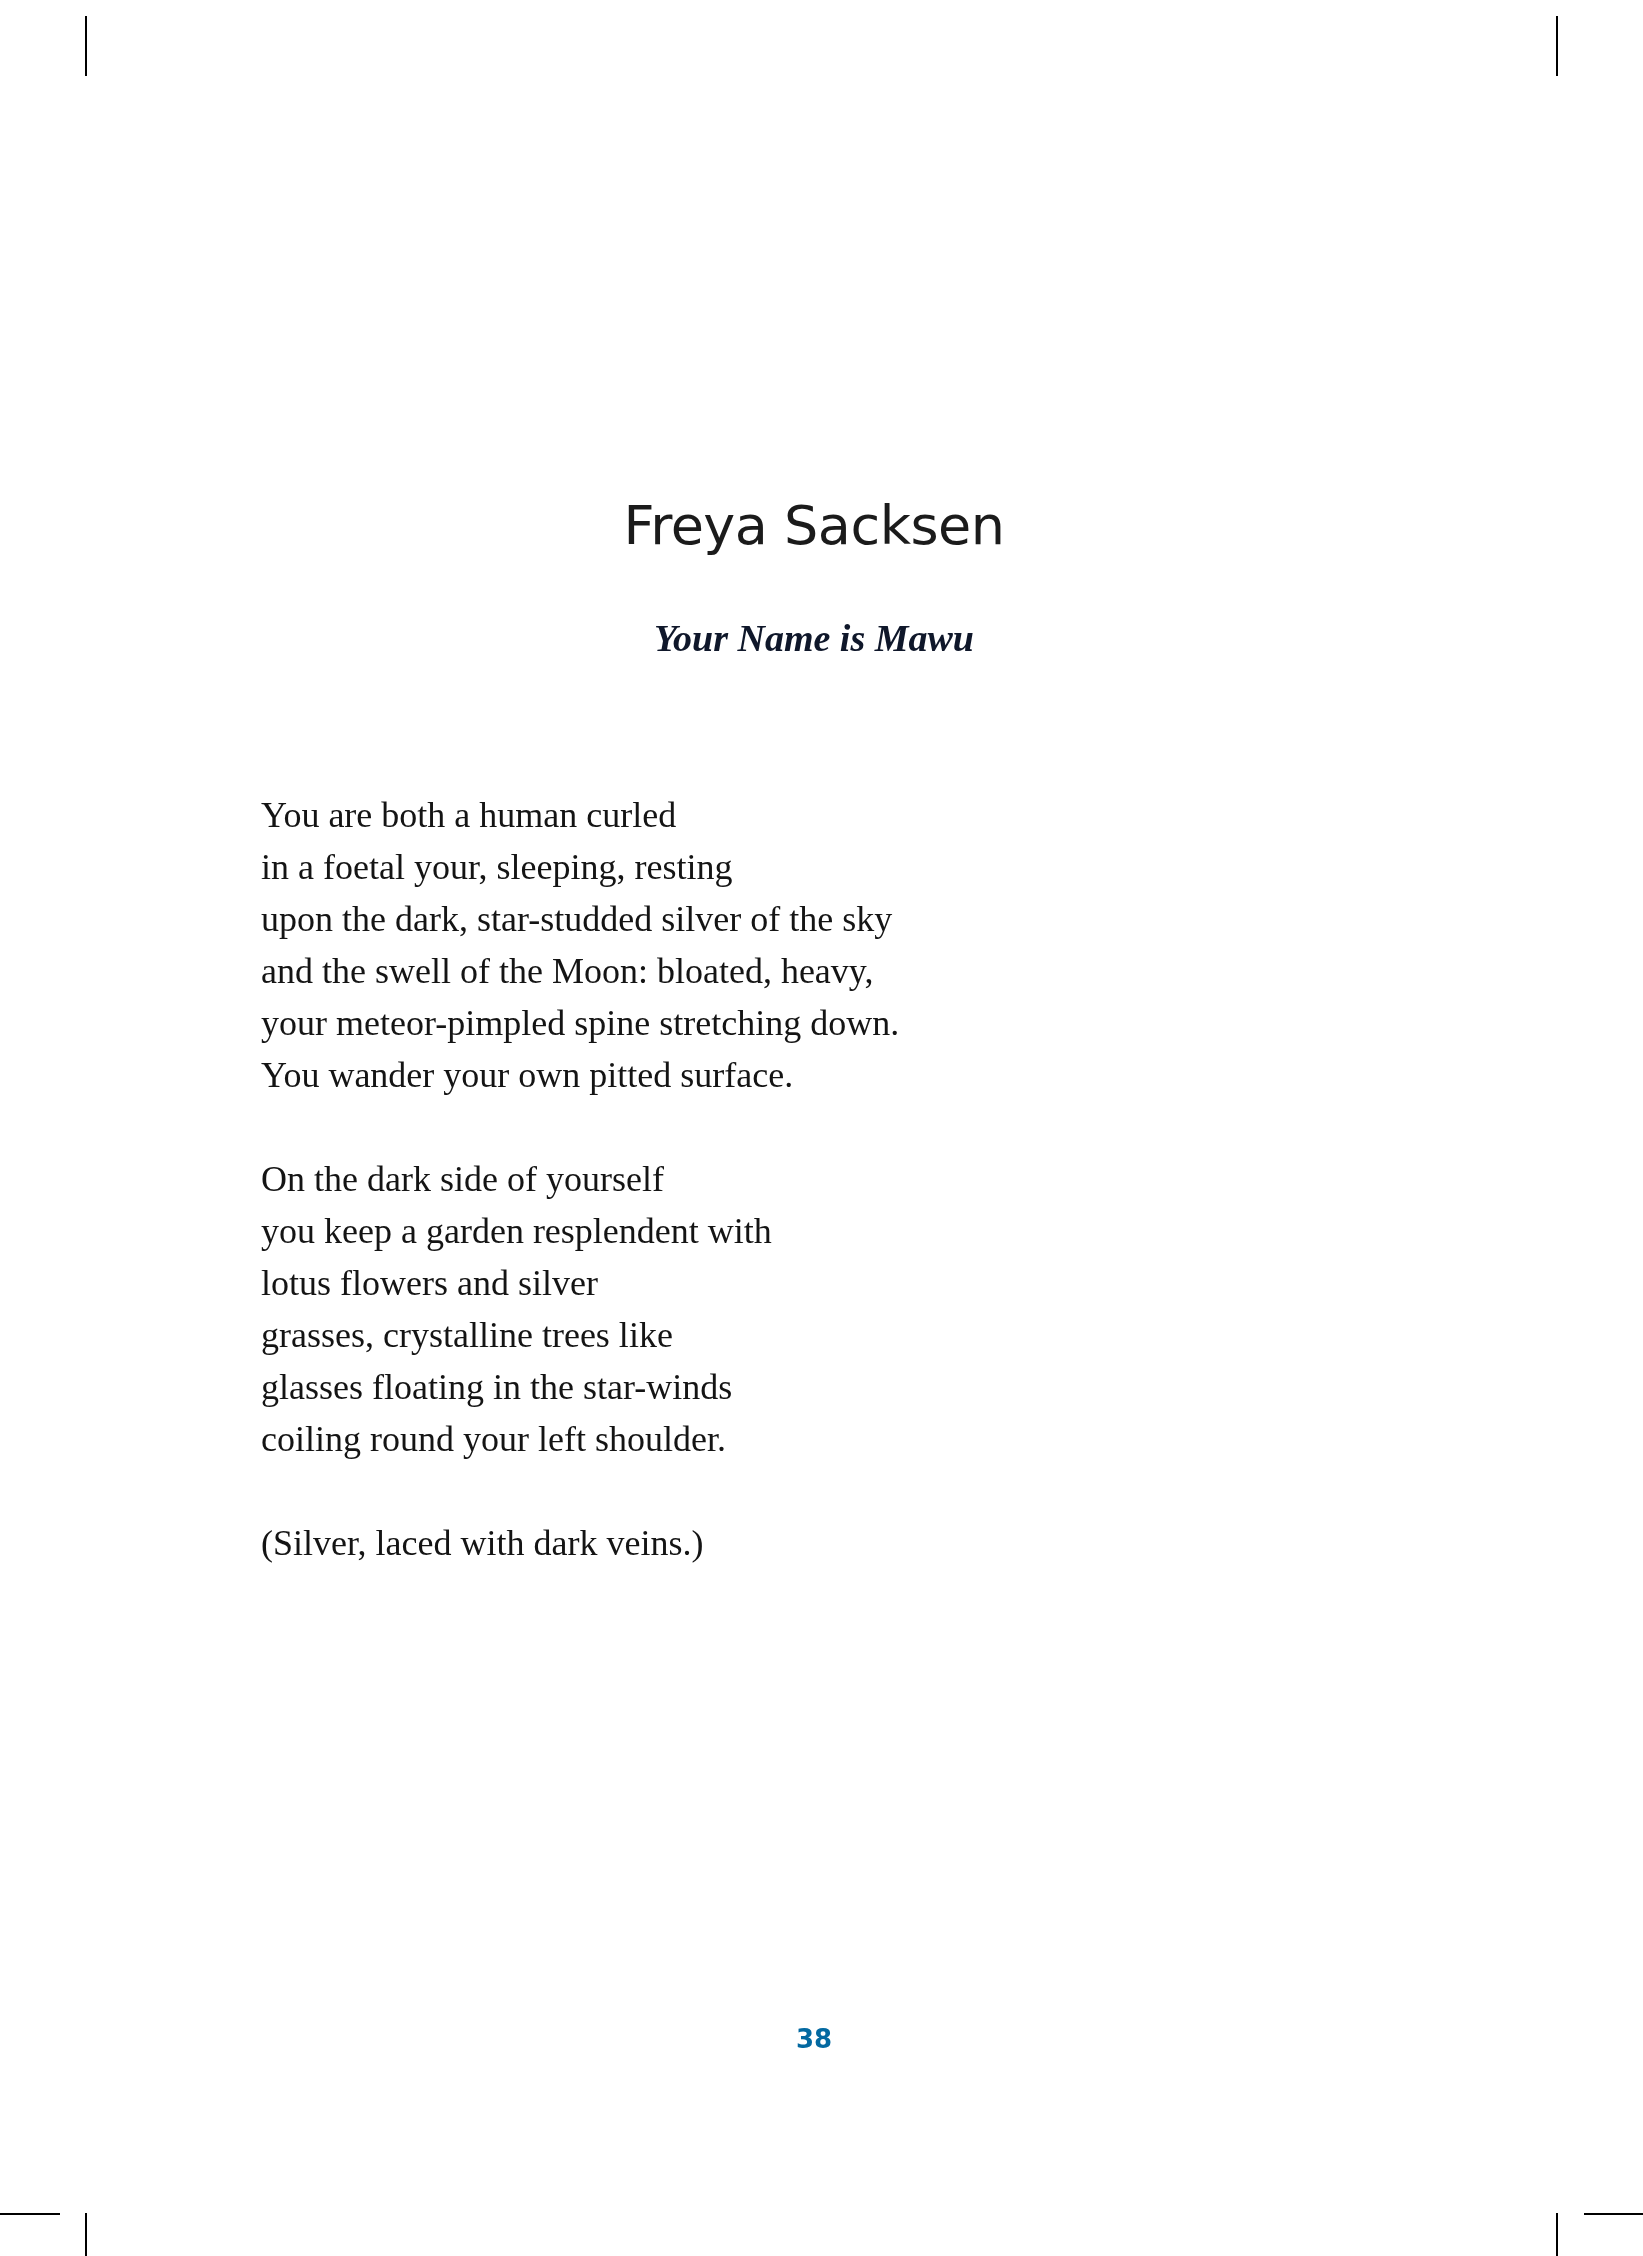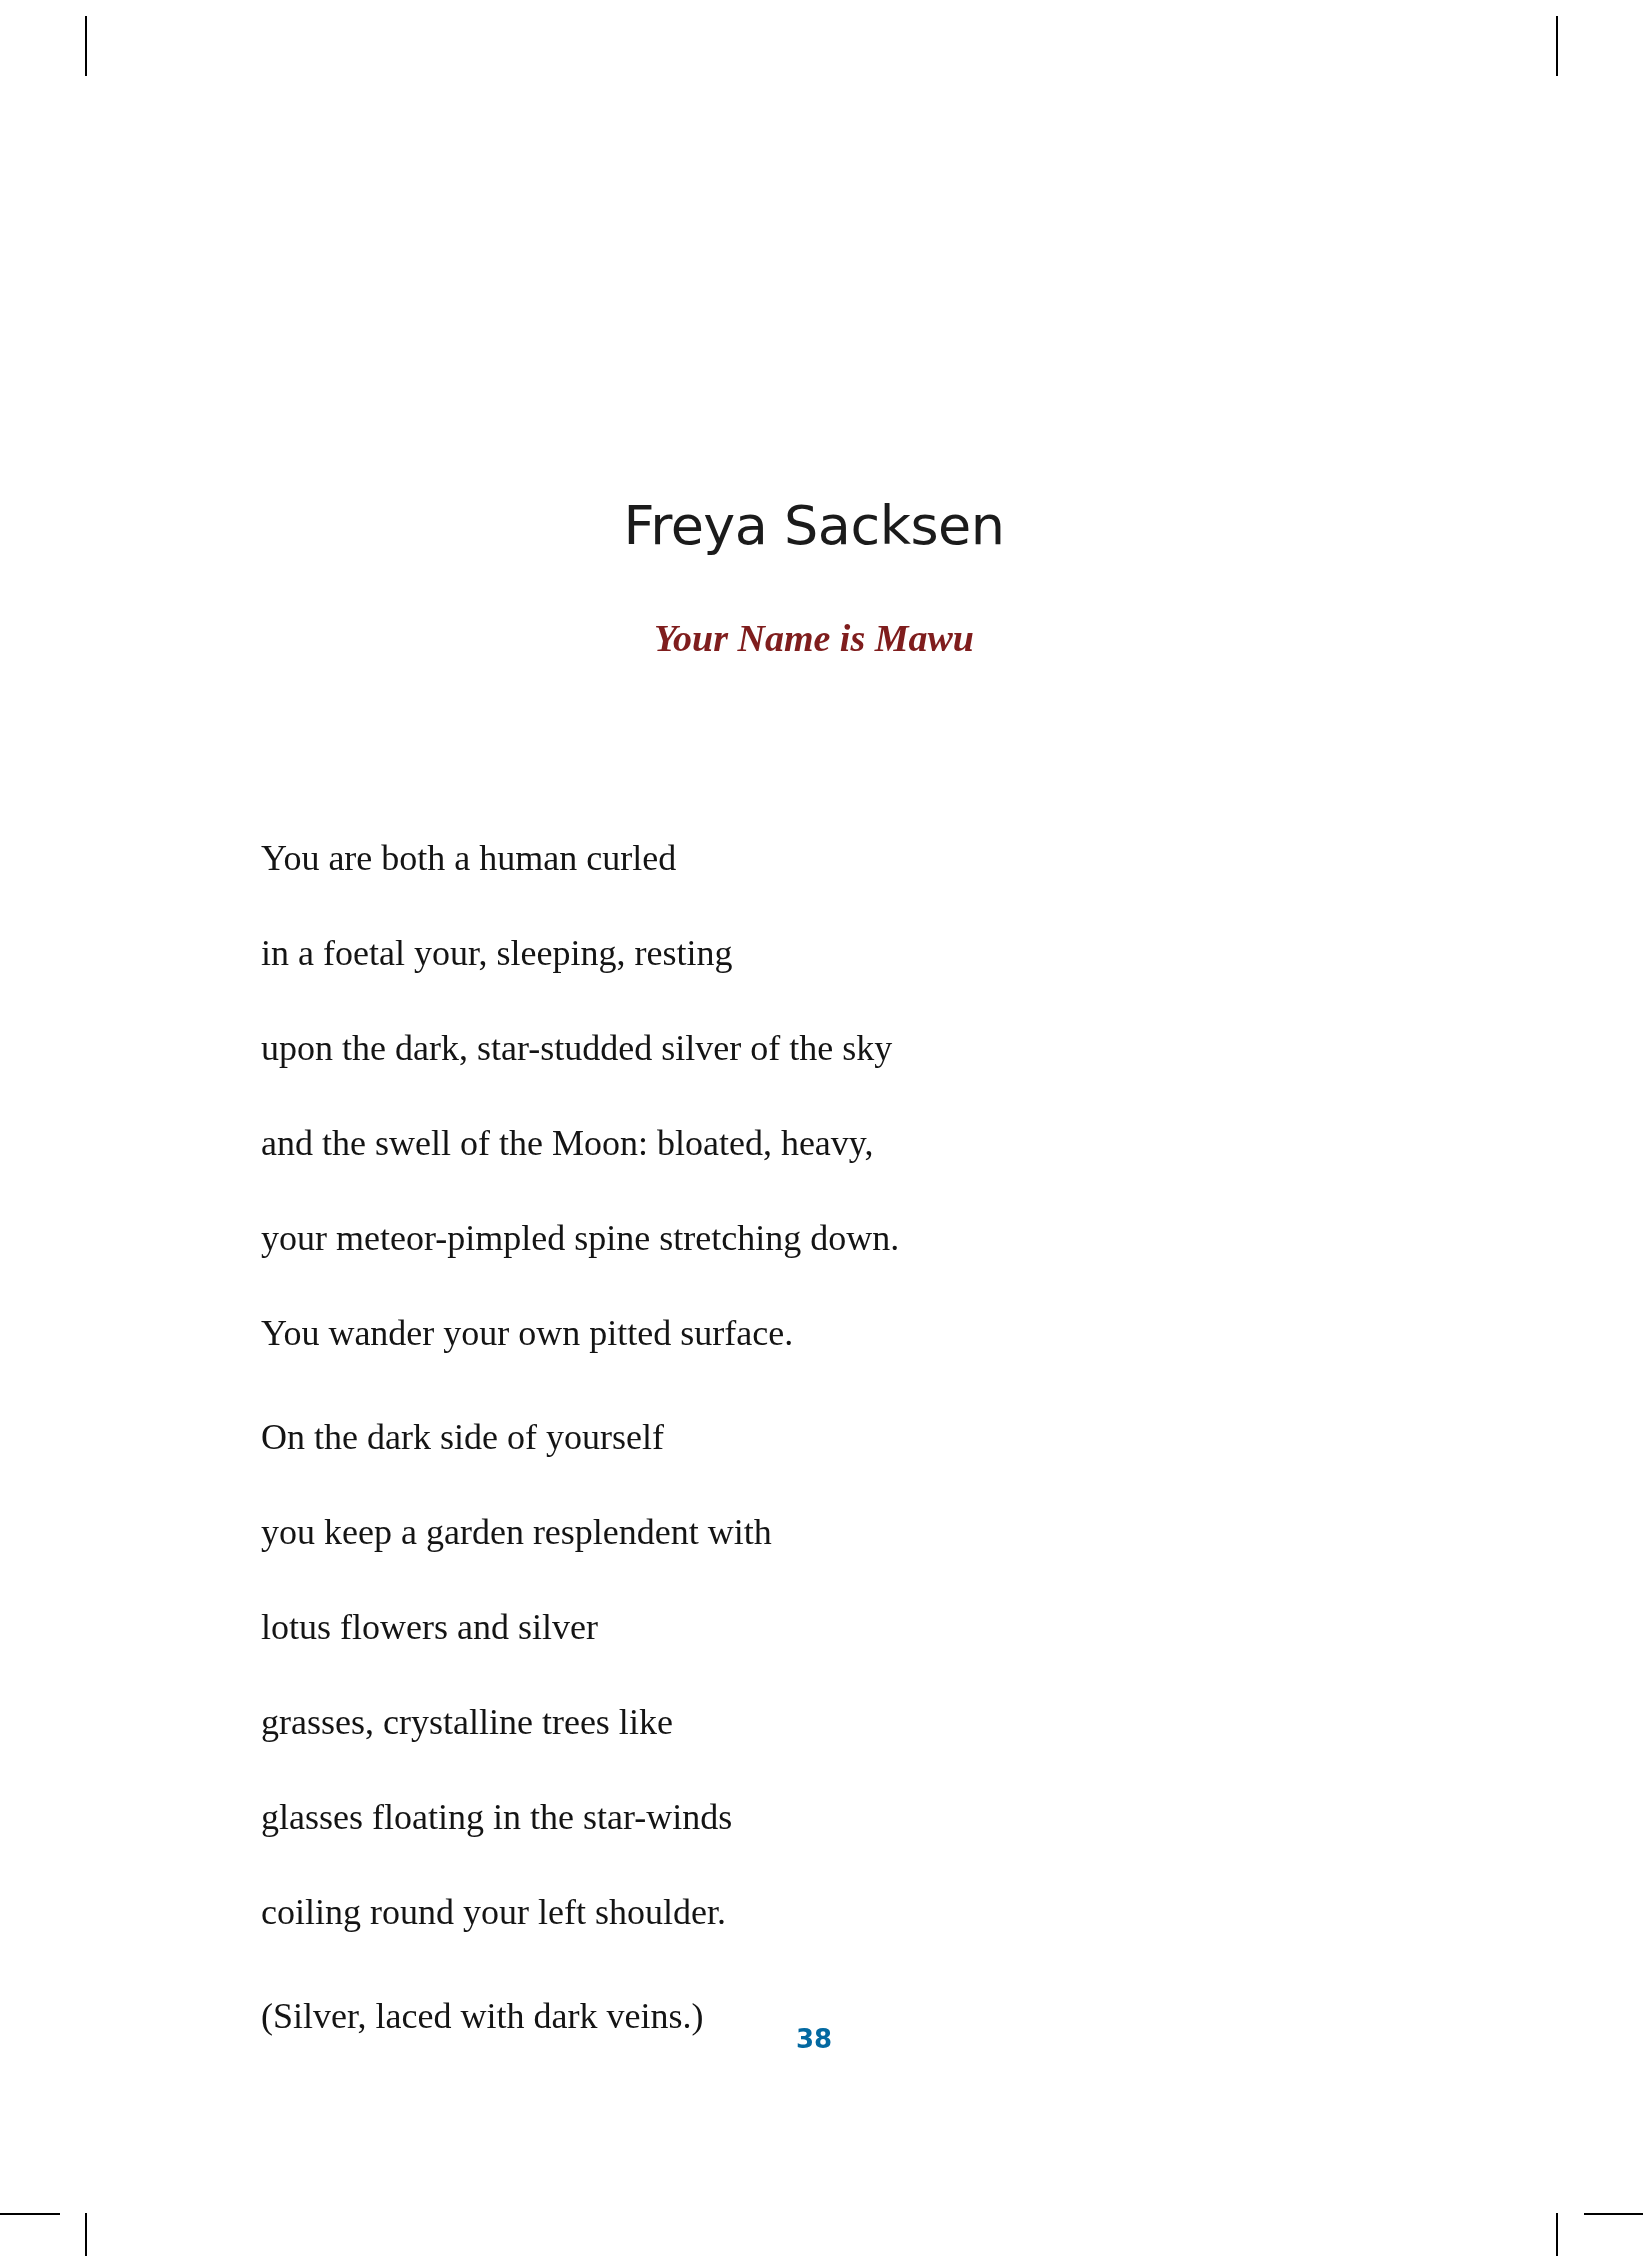--- a/index.html
+++ b/index.html
@@ -57,37 +57,37 @@
   .poem-title {
     position: absolute;
     left: 0;
     right: 0;
     top: 600px;
     text-align: center;
     font-family: "Liberation Serif", serif;
     font-style: italic;
     font-size: 38px;
     font-weight: 700;
-    color: #7f1d1d;
+    color: #0f172a;
   }
 
   .poem-body {
     position: absolute;
     left: 261px;
     top: 773px;
     width: 1153px;
     font-family: "Liberation Serif", serif;
     font-size: 36px;
     line-height: 52px;
     color: #141414;
   }
 
   .stanza { margin: 0 0 52px 0; }
   .stanza:last-child { margin-bottom: 0; }
-  .line { white-space: pre; margin-top: 43px; }
+  .line { white-space: pre; }
 
   .page-number {
     position: absolute;
     left: 0;
     right: 0;
     top: 2008px;
     text-align: center;
     font-family: "DejaVu Sans", sans-serif;
     font-size: 26px;
     font-weight: 700;

